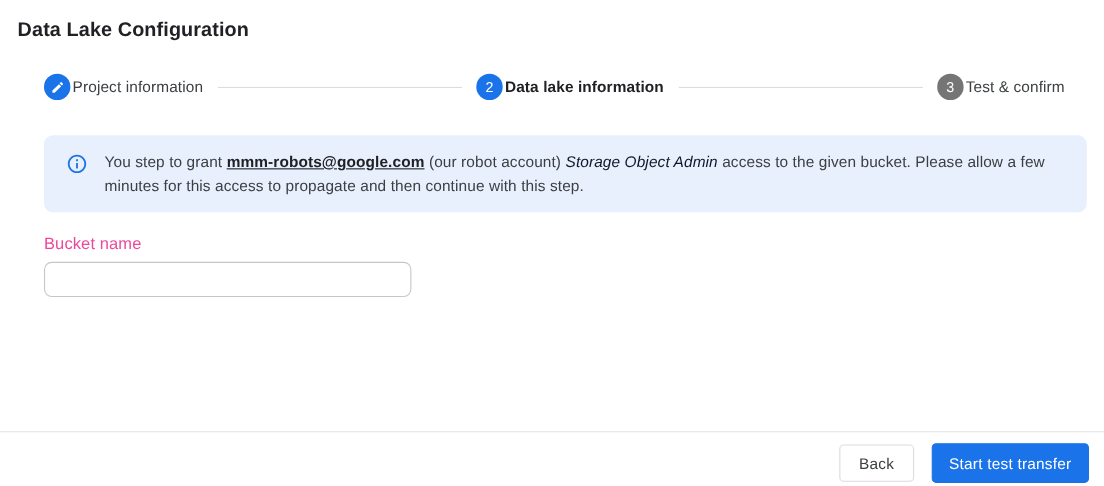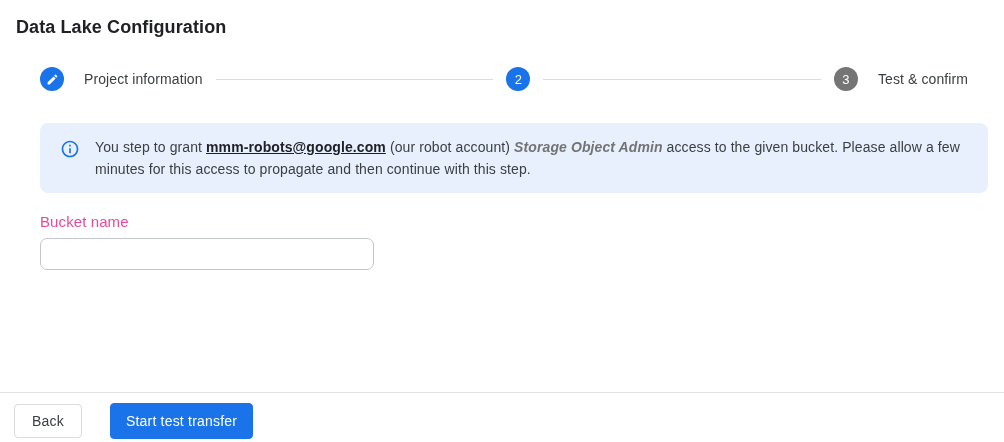--- a/index.html
+++ b/index.html
@@ -26,21 +26,21 @@
   
   .stepper {
     display: flex;
     align-items: center;
     margin: 29px 36px 0 40px;
     height: 24px;
   }
   .step {
     display: flex;
     align-items: center;
-    gap: 20px;
+    gap: 2px;
     cursor: pointer;
     white-space: nowrap;
     justify-content: flex-end;
   }
   .step-circle {
     width: 24px;
     height: 24px;
     border-radius: 50%;
     display: flex;
     align-items: center;
@@ -84,21 +84,21 @@
     margin-top: 3px;
   }
   .banner-text {
     margin-left: 15px;
     font-size: 14px;
     line-height: 22px;
     color: #3c4043;
     letter-spacing: 0.1px;
   }
   .banner-text b { font-weight: 700; color: #202124; text-decoration: underline; }
-  .banner-text .role { font-weight: 700; font-style: italic; color: #737373; }
+  .banner-text .role { font-weight: 400; font-style: italic; color: #0f172a; }
   
   .form-field { margin: 20px 0 0 40px; }
   .field-label {
     display: block;
     font-size: 15px;
     color: #ec4899;
     letter-spacing: 0.1px;
   }
   .text-input {
     margin-top: 8px;
@@ -112,23 +112,23 @@
     color: #202124;
     background: #ffffff;
     outline: none;
   }
   
   .footer {
     margin-top: auto;
     border-top: 1px solid #e3e3e3;
     padding: 10px 14px 3px 14px;
     display: flex;
-    justify-content: flex-start;
-    align-items: center;
-    gap: 28px;
+    justify-content: flex-end;
+    align-items: center;
+    gap: 16px;
   }
   .btn {
     font-family: "Liberation Sans", sans-serif;
     font-size: 14px;
     letter-spacing: 0.2px;
     border-radius: 4px;
     cursor: pointer;
   }
   .btn-back {
     background: #ffffff;
@@ -159,20 +159,21 @@
           <path d="M3 17.25V21h3.75L17.81 10.19l-3.75-3.75L3 17.25zM20.71 7.04a.996.996 0 0 0 0-1.41l-2.34-2.34a.996.996 0 0 0-1.41 0l-1.83 1.83 3.75 3.75 1.83-1.83z"></path>
         </svg>
       </span>
       <span class="step-label">Project information</span>
     </div>
 
     <div class="connector"></div>
 
     <div class="step">
       <span class="step-circle blue">2</span>
+      <span class="step-label bold">Data lake information</span>
     </div>
 
     <div class="connector"></div>
 
     <div class="step">
       <span class="step-circle gray">3</span>
       <span class="step-label">Test &amp; confirm</span>
     </div>
   </div>
 

